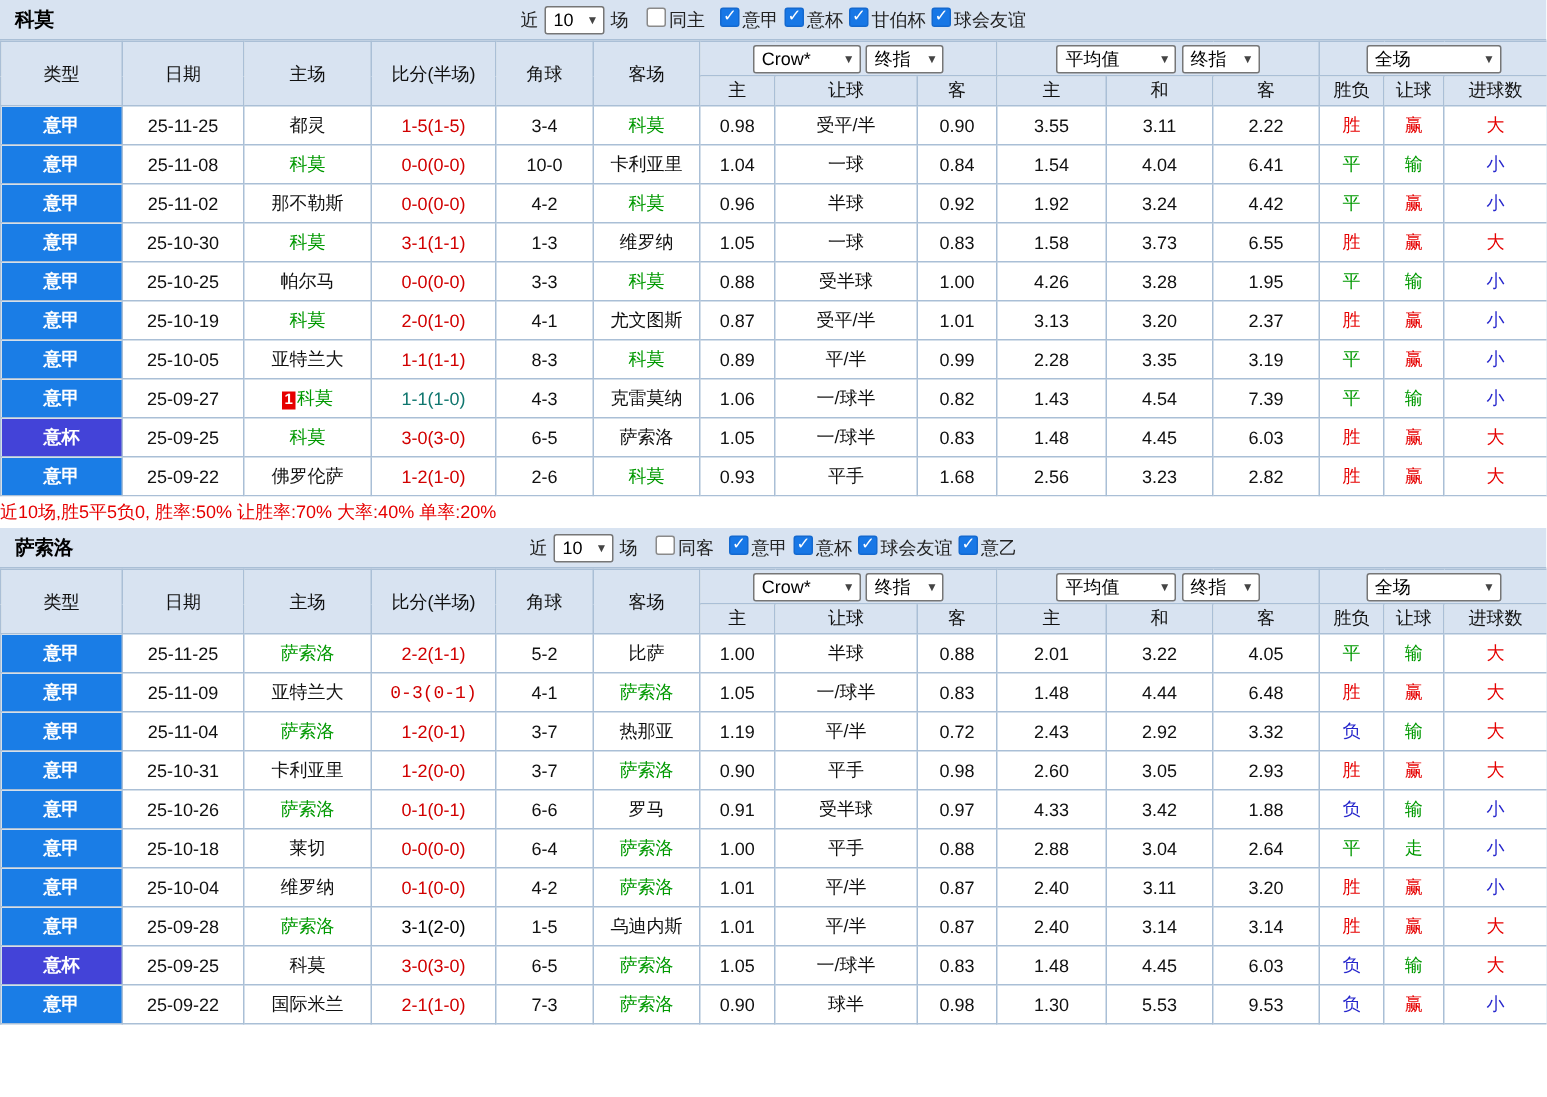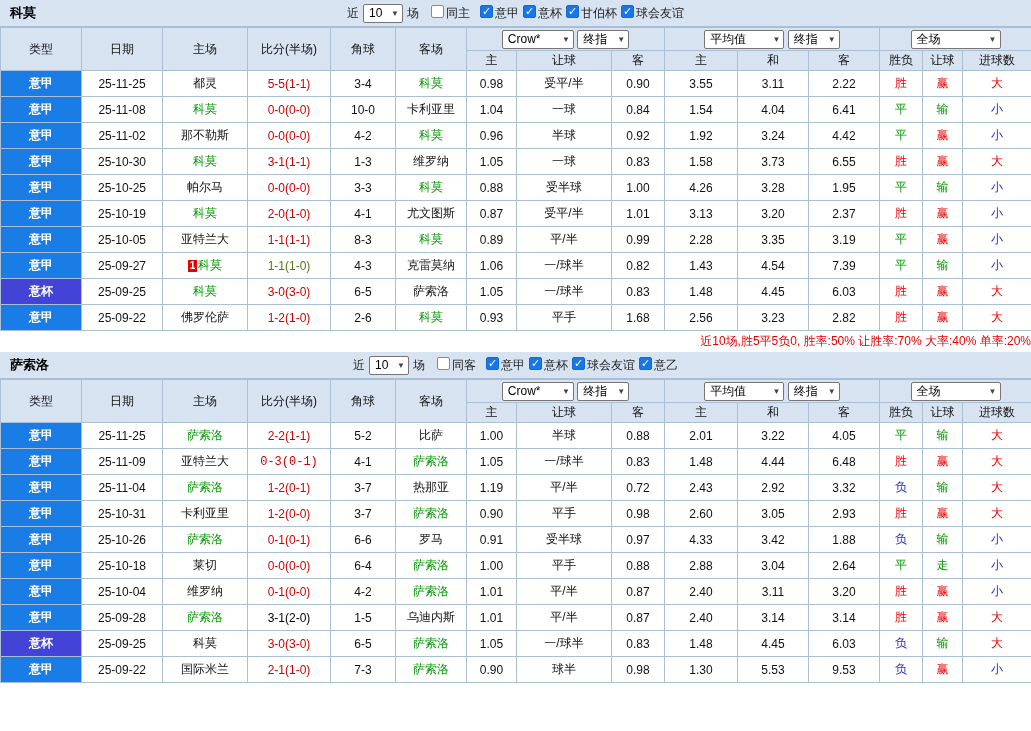--- a/index.html
+++ b/index.html
@@ -43,21 +43,21 @@
   table.matches { border-collapse:collapse; table-layout:fixed; width:1031px; }
   .matches th, .matches td { border:1px solid #aabfd6; text-align:center; white-space:nowrap; overflow:hidden; padding:0; }
   .matches thead th { background:#d8e3f1; font-weight:normal; font-size:12px; color:#111; height:23px; }
   .matches thead tr.h2 th { height:20px; }
   .matches tbody td { height:26px; font-size:12px; background:#fff; }
   td.league-cell { color:#fff; font-weight:bold; }
   .badge { display:inline-block; background:#e60000; color:#fff; font-size:10px; line-height:12px;
            min-width:9px; padding:0 1px; margin-right:1px; font-weight:bold; }
   .th-right { text-align:right; padding-right:6px; }
   .th-dd { vertical-align:middle; }
-  .summary { height:21px; line-height:21px; text-align:right; font-size:12px; background:#fff; }
+  .summary { height:21px; line-height:21px; text-align:left; font-size:12px; background:#fff; }
 </style>
 </head>
 <body>
 
 <div class="window">
 
 
   <div class="section">
     <div class="section-header">
       <span class="team-name">科莫</span>
@@ -154,21 +154,21 @@
           <th>胜负</th>
           <th>让球</th>
           <th>进球数</th>
         </tr>
       </thead>
       <tbody id="tbody-0">
           <tr>
             <td class="league-cell" style="background: rgb(26, 125, 230);">意甲</td>
             <td>25-11-25</td>
             <td><span>都灵</span></td>
-            <td style="color: rgb(209, 0, 0);">5-5(1-1)</td>
+            <td style="color: rgb(209, 0, 0);">1-5(1-5)</td>
             <td>3-4</td>
             <td style="color: rgb(0, 153, 0);">科莫</td>
             <td>0.98</td>
             <td>受平/半</td>
             <td>0.90</td>
             <td>3.55</td>
             <td>3.11</td>
             <td>2.22</td>
             <td style="color: rgb(230, 0, 0);">胜</td>
             <td style="color: rgb(230, 0, 0);">赢</td>
@@ -273,21 +273,21 @@
             <td>3.35</td>
             <td>3.19</td>
             <td style="color: rgb(0, 153, 0);">平</td>
             <td style="color: rgb(230, 0, 0);">赢</td>
             <td style="color: rgb(38, 38, 204);">小</td>
           </tr>
           <tr>
             <td class="league-cell" style="background: rgb(26, 125, 230);">意甲</td>
             <td>25-09-27</td>
             <td><span class="badge">1</span><span style="color: rgb(0, 153, 0);">科莫</span></td>
-            <td style="color: #4d7c0f;">1-1(1-0)</td>
+            <td style="color: #0f766e;">1-1(1-0)</td>
             <td>4-3</td>
             <td>克雷莫纳</td>
             <td>1.06</td>
             <td>一/球半</td>
             <td>0.82</td>
             <td>1.43</td>
             <td>4.54</td>
             <td>7.39</td>
             <td style="color: rgb(0, 153, 0);">平</td>
             <td style="color: rgb(0, 153, 0);">输</td>

